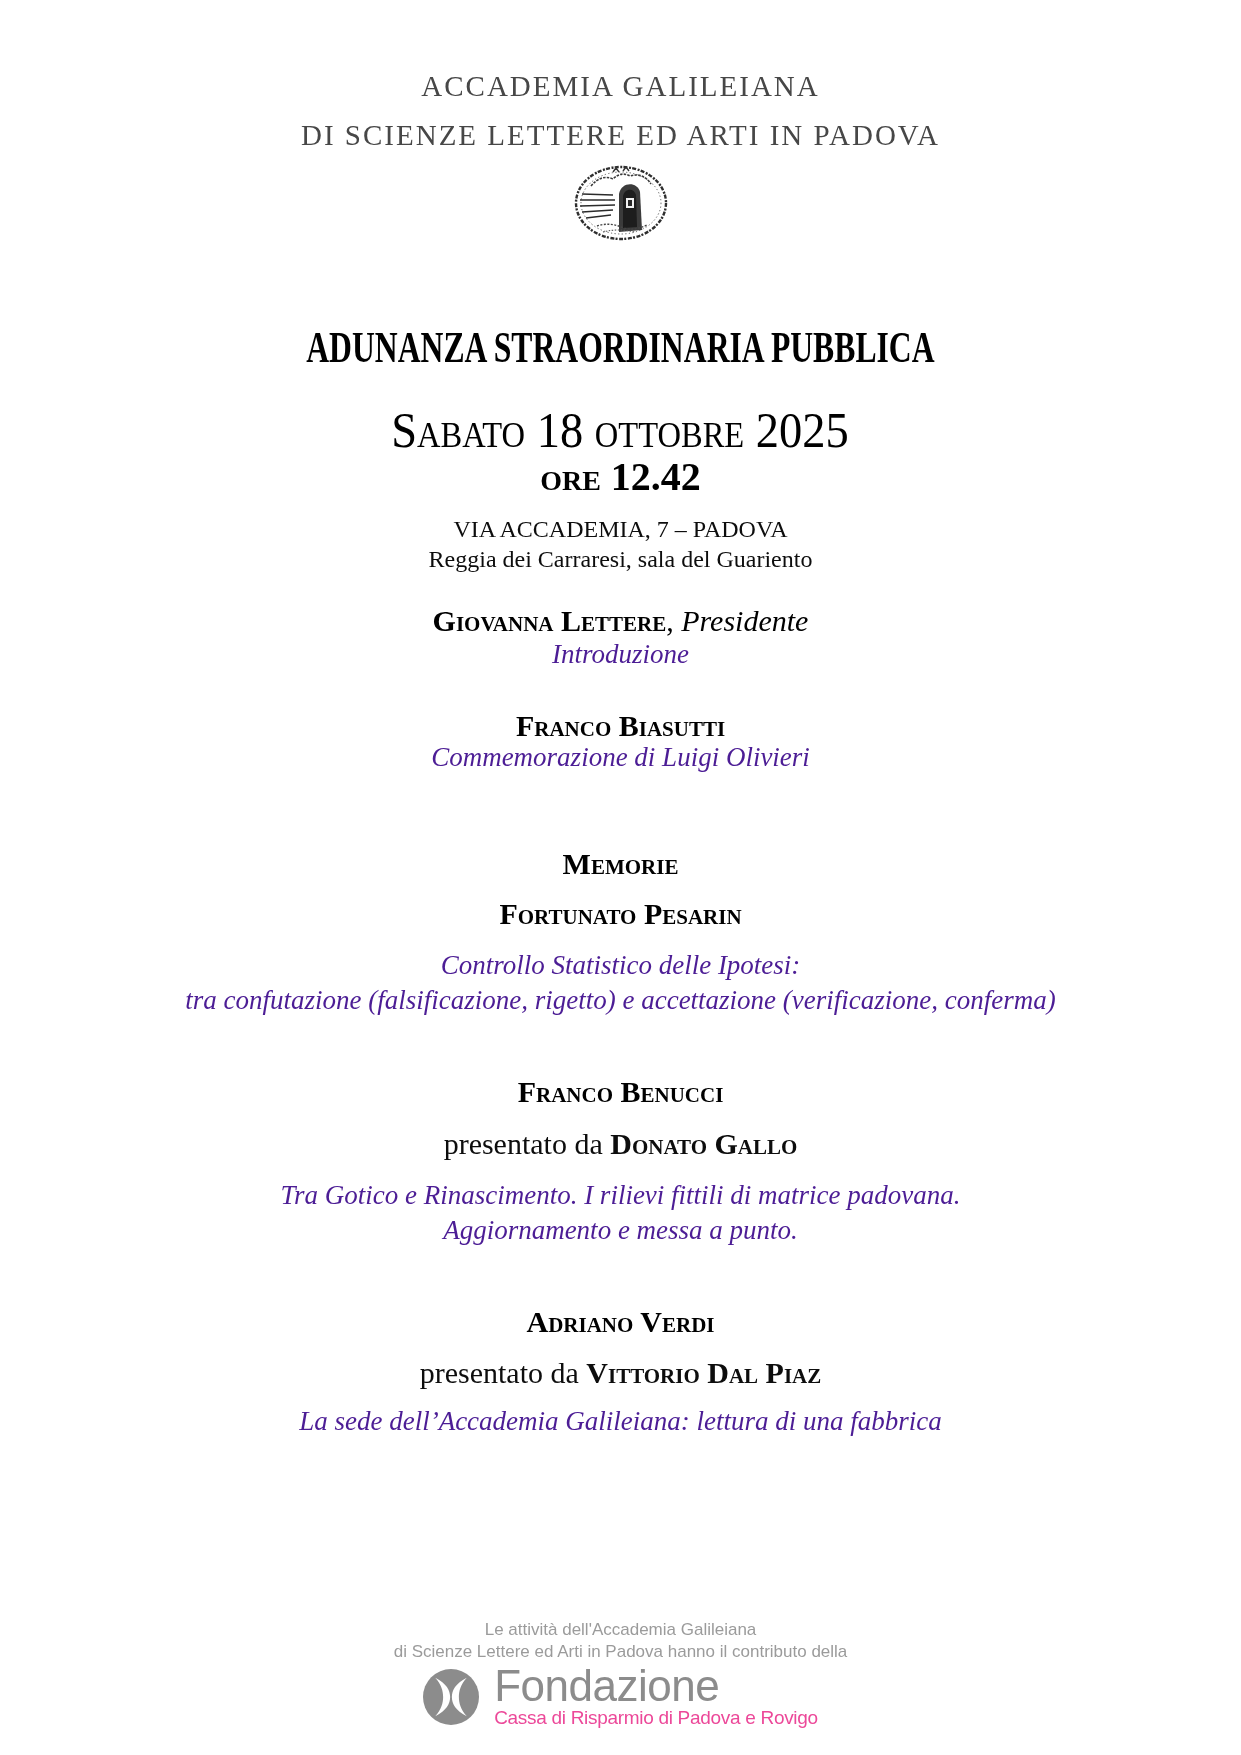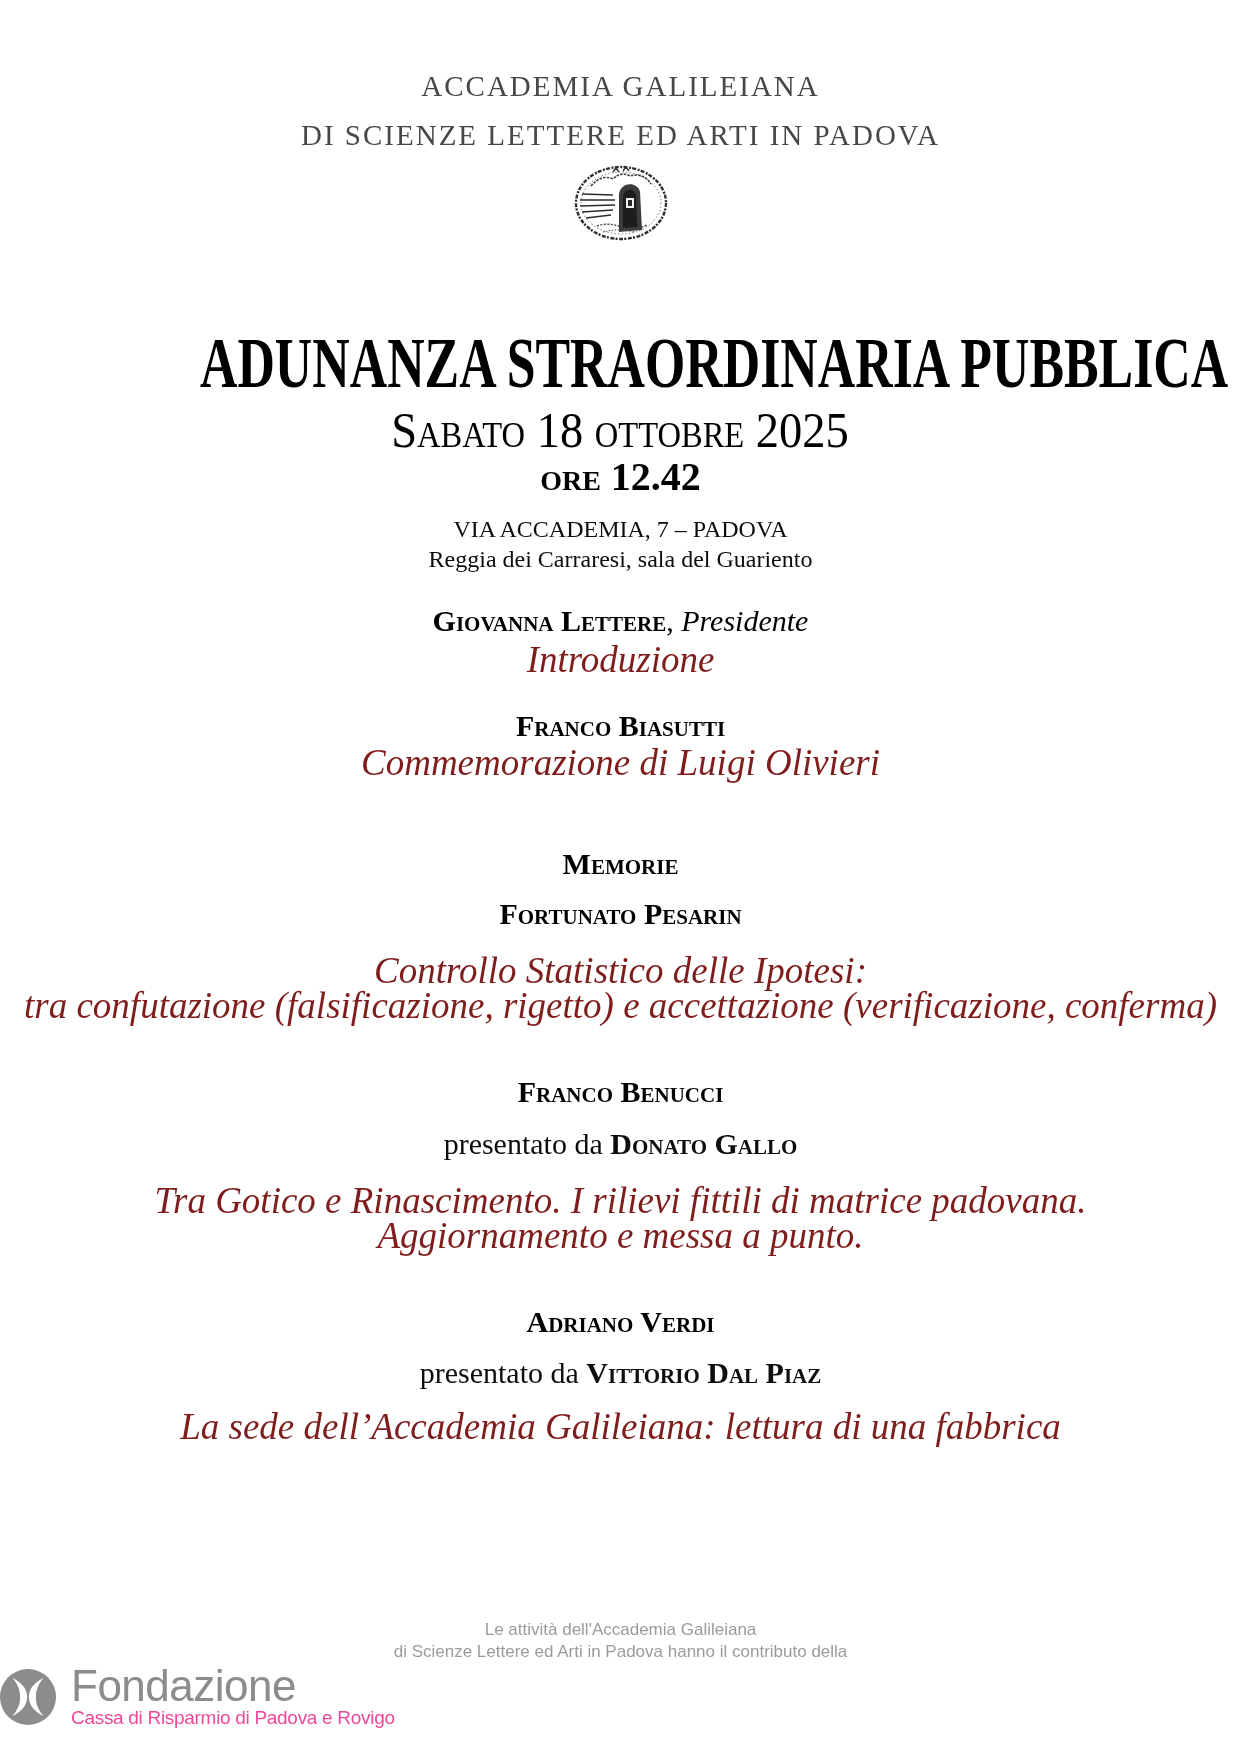--- a/index.html
+++ b/index.html
@@ -21,52 +21,52 @@
   .org{
     font-size:29px;
     letter-spacing:2px;
     color:#474747;
   }
   .seal-wrap{
     position:absolute;left:0;right:0;top:164px;
     text-align:center;
   }
   .main-title{
-    font-size:72px;font-weight:bold;color:#000;
+    font-size:44px;font-weight:bold;color:#000;
   }
   .main-title .squeeze{
     display:inline-block;
     transform:scaleX(0.72);
     transform-origin:center;
   }
   .date-line{
     font-size:50px;font-weight:normal;font-variant:small-caps;color:#000;
   }
   .date-line .squeeze{
     display:inline-block;transform:scaleX(0.93);transform-origin:center;
   }
   .time-line{
     font-size:40px;font-weight:bold;font-variant:small-caps;color:#000;
   }
   .addr{font-size:24px;color:#0d0d0d;}
   .name{font-size:30px;font-weight:bold;font-variant:small-caps;color:#000;}
   .name-plain{font-weight:normal;font-variant:normal;font-size:30px;}
   .role-italic{font-style:italic;font-weight:normal;font-variant:normal;font-size:30px;}
-  .talk{font-size:37px;font-style:italic;color:#7f1d1d;}
+  .talk{font-size:27px;font-style:italic;color:#4c1d95;}
   .section-head{font-size:30px;font-weight:bold;font-variant:small-caps;color:#000;}
   .presented{font-size:30px;color:#0d0d0d;}
   .presented .presenter{font-weight:bold;font-variant:small-caps;}
   .closing{font-size:29px;font-weight:bold;font-variant:small-caps;color:#000;}
   .credit{
     font-family:"Liberation Sans", sans-serif;
     font-size:17px;color:#9b9b9b;line-height:1.3;
   }
   .logo-row{
     position:absolute;left:0;right:0;top:1666px;
-    display:flex;align-items:center;justify-content:flex-start;gap:15px;
+    display:flex;align-items:center;justify-content:center;gap:15px;
     font-family:"Liberation Sans", sans-serif;
   }
   .logo-circle{width:56px;height:56px;flex:0 0 auto;}
   .logo-text{display:flex;flex-direction:column;align-items:flex-start;}
   .logo-title{
     font-size:44px;line-height:0.92;color:#8c8c8c;letter-spacing:-0.5px;
   }
   .logo-subtitle{
     font-size:19px;line-height:1.0;color:#ec4899;margin-top:2px;letter-spacing:-0.3px;
   }

